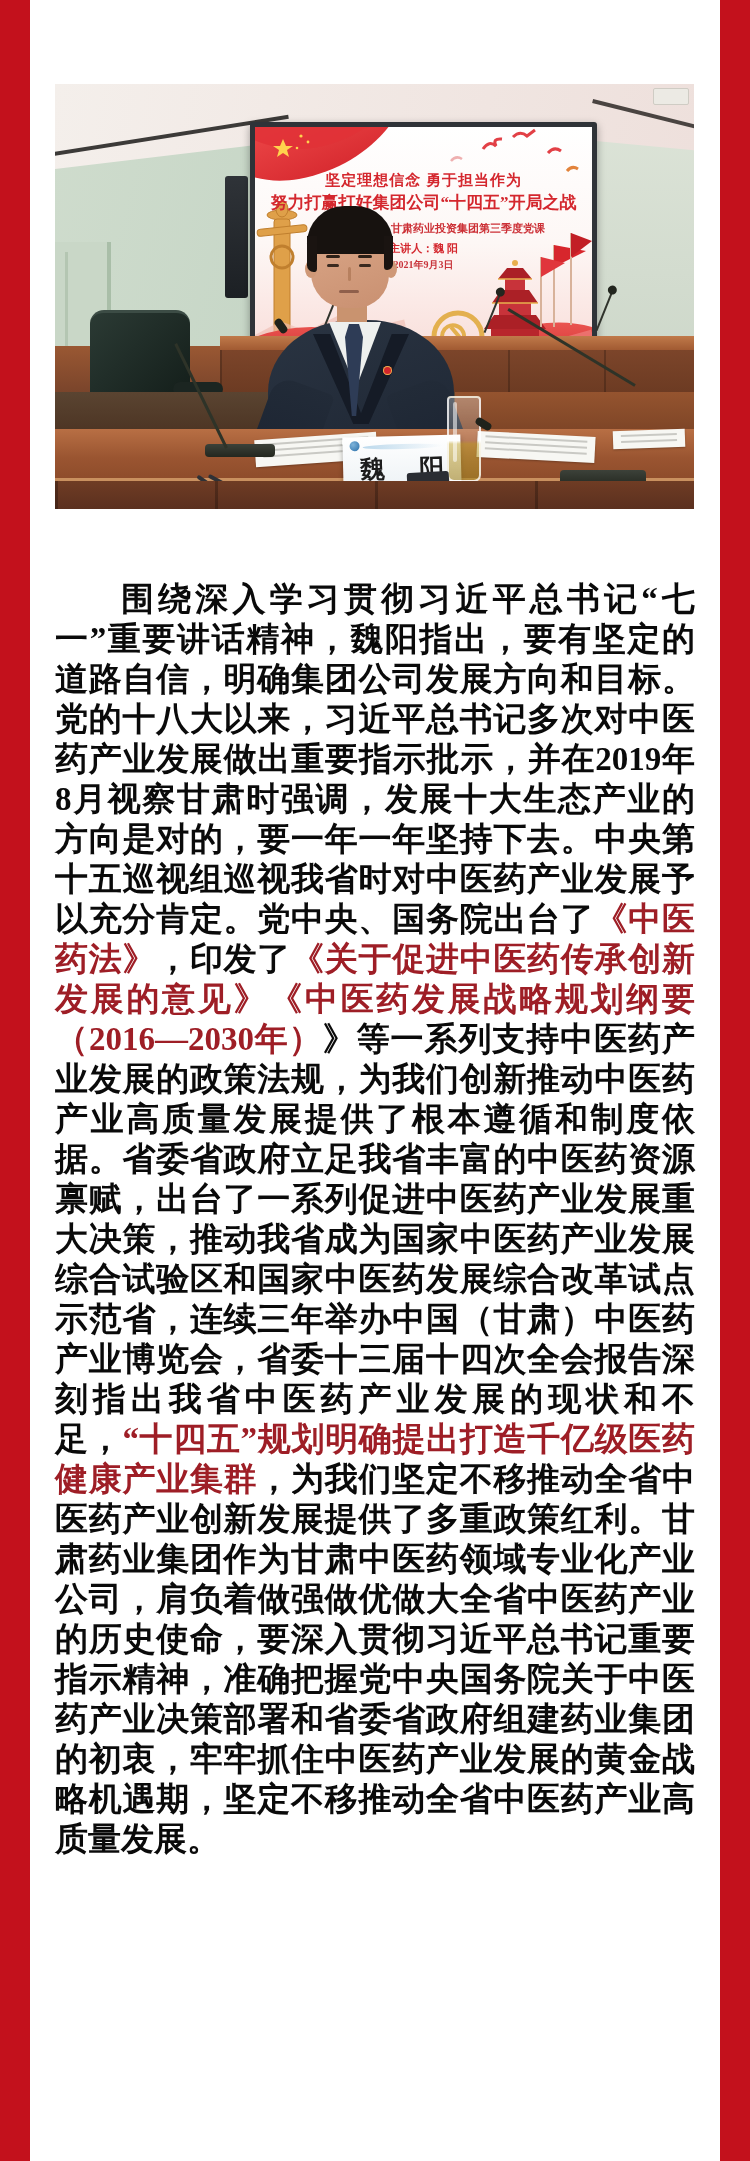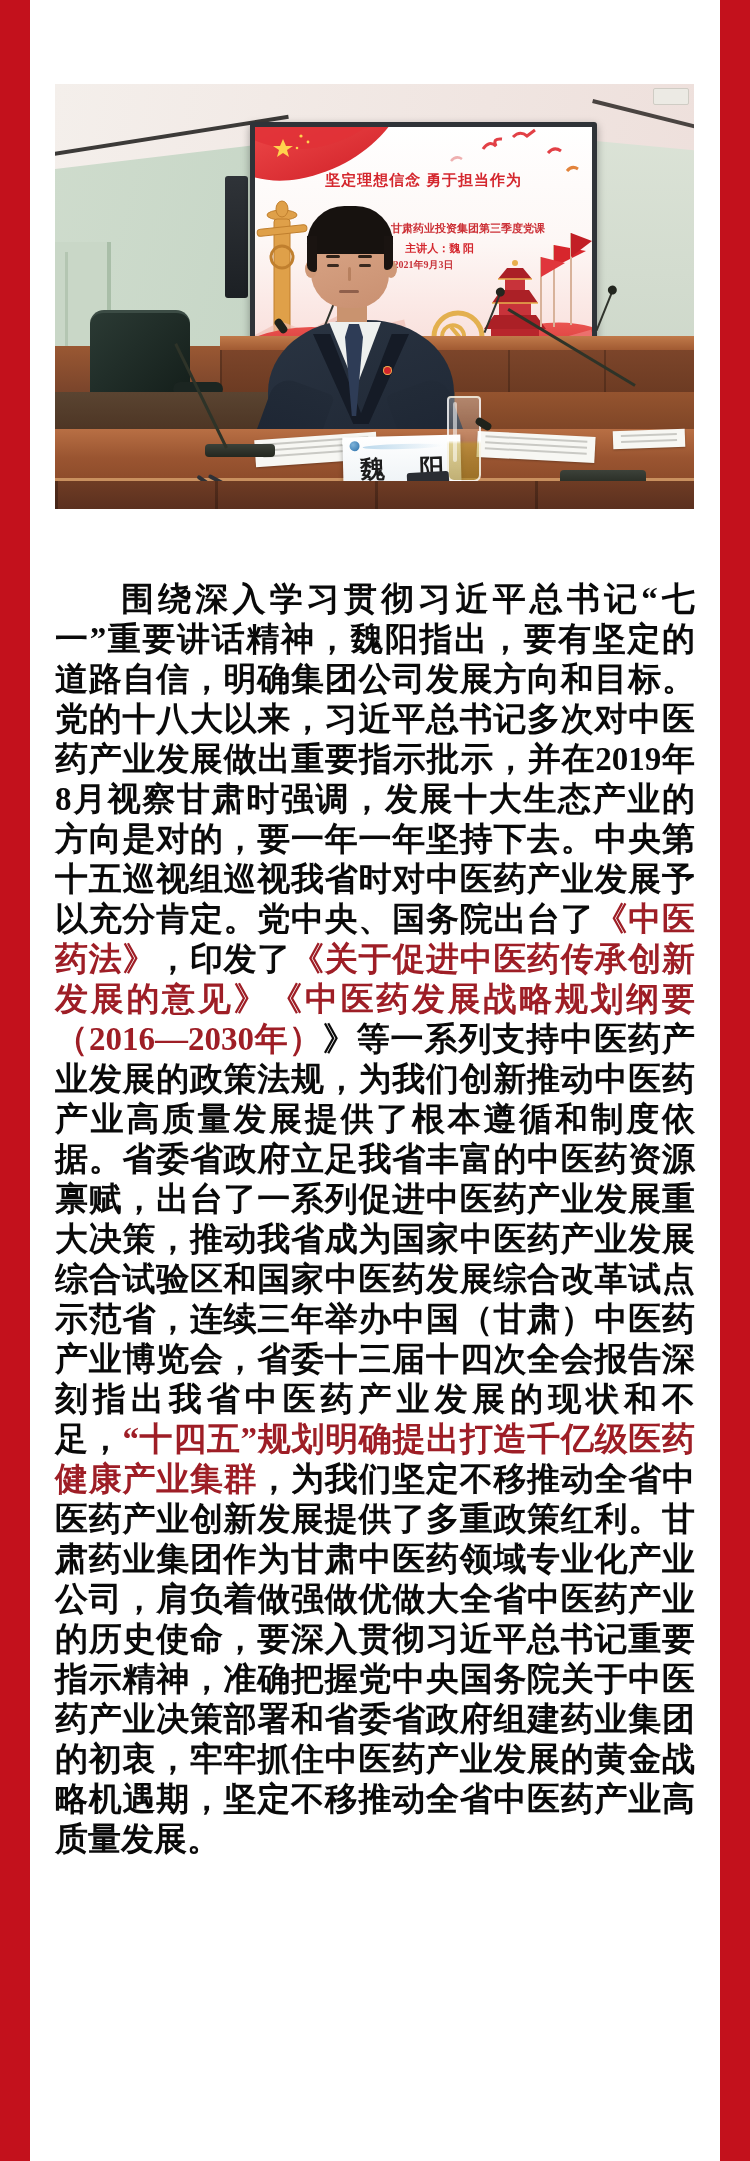--- a/index.html
+++ b/index.html
@@ -23,21 +23,21 @@
   .ph-door-line{left:10px;top:168px;width:3px;height:134px;background:#b4c6b2;}
   .ph-speaker{left:170px;top:92px;width:23px;height:122px;background:linear-gradient(#2f3338,#1c2024);border-radius:3px;}
 
   .ph-screen{left:195px;top:38px;width:347px;height:268px;background:#2f3338;border-radius:3px;box-shadow:0 3px 8px rgba(0,0,0,.35);}
   .ph-slide{position:absolute;left:5px;top:5px;width:337px;height:258px;overflow:hidden;background:linear-gradient(180deg,#ffffff 0%,#fdf7f5 45%,#fbe9e6 68%,#f6d7d2 100%);}
   .ph-slide svg{position:absolute;left:0;top:0;}
   .sl-text{position:absolute;left:0;width:337px;text-align:center;font-family:"Liberation Serif","DejaVu Serif",serif;font-weight:700;color:#d4272e;white-space:nowrap;}
   .sl-t1{top:44px;font-size:15px;letter-spacing:1px;}
   .sl-t2{top:64px;font-size:17px;}
   .sl-t3{top:94px;font-size:11px;padding-left:64px;width:273px;color:#cc3036;}
-  .sl-t4{top:114px;font-size:11px;padding-left:16px;}
+  .sl-t4{top:114px;font-size:11px;}
   .sl-t5{top:131px;font-size:10px;color:#c8343a;}
 
   .ph-counter-top{left:165px;top:252px;width:474px;height:14px;background:linear-gradient(#c07a4a,#a15a32);}
   .ph-counter-front{left:165px;top:266px;width:474px;height:46px;background:linear-gradient(#7c452a,#6b3a22);background-blend-mode:normal;}
   .ph-counter-front:after{content:"";position:absolute;inset:0;background:repeating-linear-gradient(90deg,rgba(0,0,0,.22) 0 2px,transparent 2px 96px);}
   .ph-counter-left{left:0;top:262px;width:165px;height:52px;background:linear-gradient(#9a5833,#76422a);}
   .ph-gap{left:0;top:308px;width:639px;height:42px;background:linear-gradient(#5a4431,#4c3423);}
   .ph-mid{left:400px;top:308px;width:239px;height:42px;background:linear-gradient(#95542f,#7c4426);}
   .ph-chair{left:35px;top:226px;width:100px;height:98px;background:linear-gradient(135deg,#2b3a34,#121c18);border-radius:14px 14px 6px 6px;border-top:3px solid #3c4c45;}
   .ph-chair-arm{left:118px;top:298px;width:50px;height:14px;background:#1b2521;border-radius:7px;}
@@ -168,20 +168,21 @@
               <line x1="286" y1="130" x2="286" y2="200" stroke="#d8b29a" stroke-width="2"></line>
               <polygon points="286,130 310,136 286,150" fill="#e0363c"></polygon>
             </g>
             <g stroke="#e3b04f" fill="none">
               <circle cx="203" cy="210" r="24" stroke-width="5"></circle>
               <path d="M193,219 a11,11 0 1 1 16,-9" stroke-width="4"></path>
               <line x1="196" y1="200" x2="212" y2="219" stroke-width="4"></line>
             </g>
           </svg>
           <div class="sl-text sl-t1">坚定理想信念 勇于担当作为</div>
+          <div class="sl-text sl-t2">努力打赢打好集团公司“十四五”开局之战</div>
           <div class="sl-text sl-t3">—— 甘肃药业投资集团第三季度党课</div>
           <div class="sl-text sl-t4">主讲人：魏 阳</div>
           <div class="sl-text sl-t5">2021年9月3日</div>
         </div>
       </div>
 
       <div class="ph ph-counter-top"></div>
       <div class="ph ph-counter-front"></div>
       <div class="ph ph-counter-left"></div>
       <div class="ph mic-s m1"></div>

